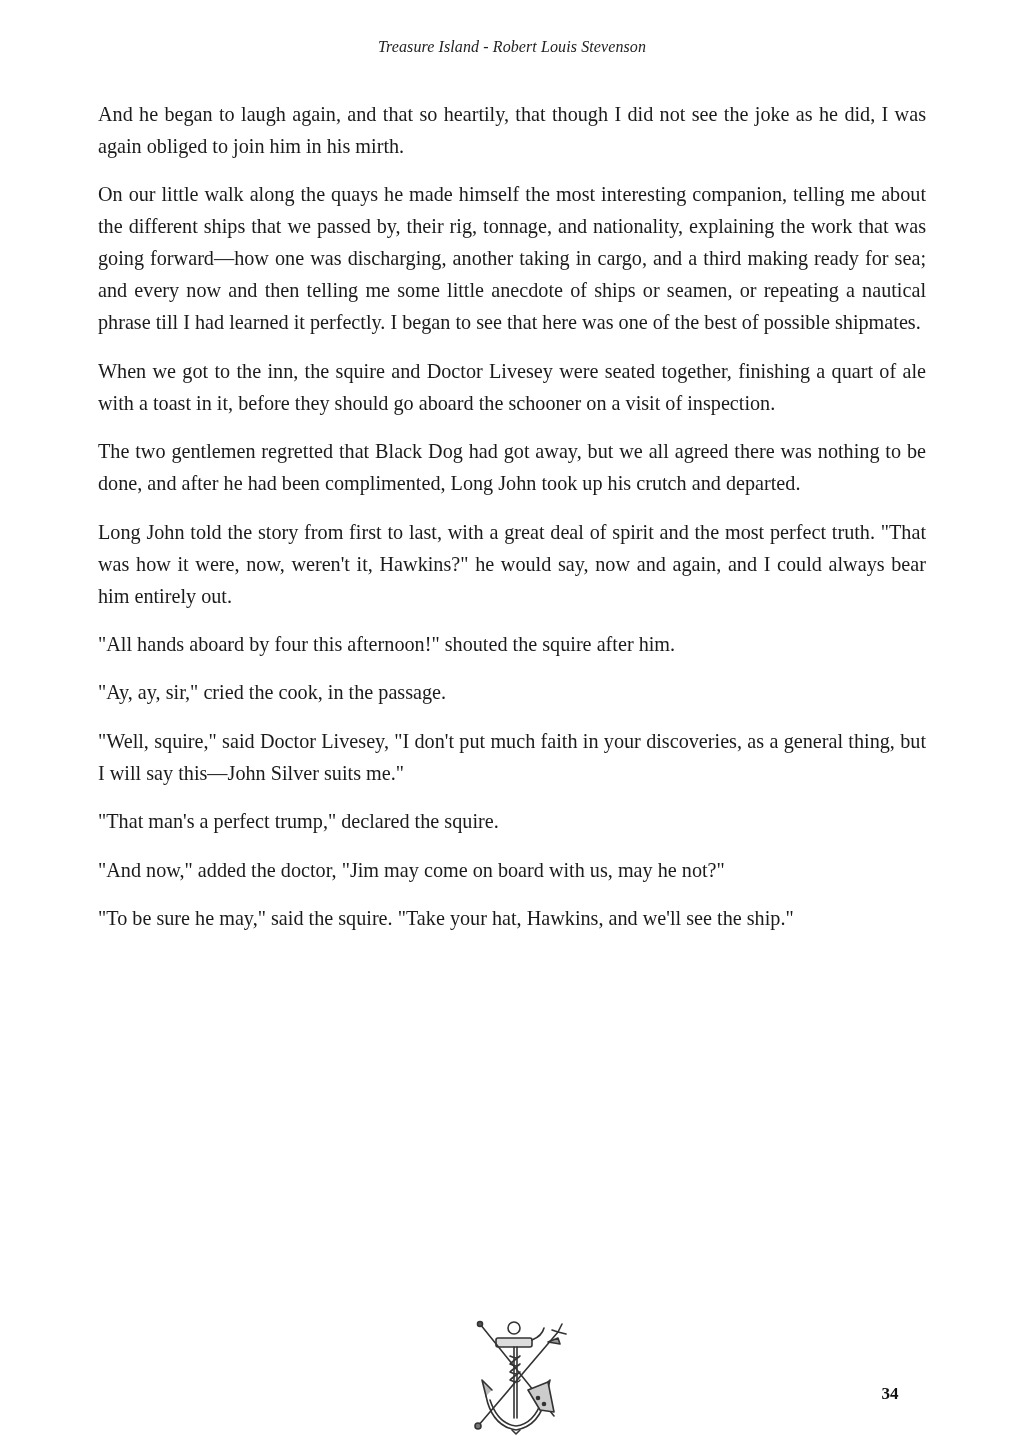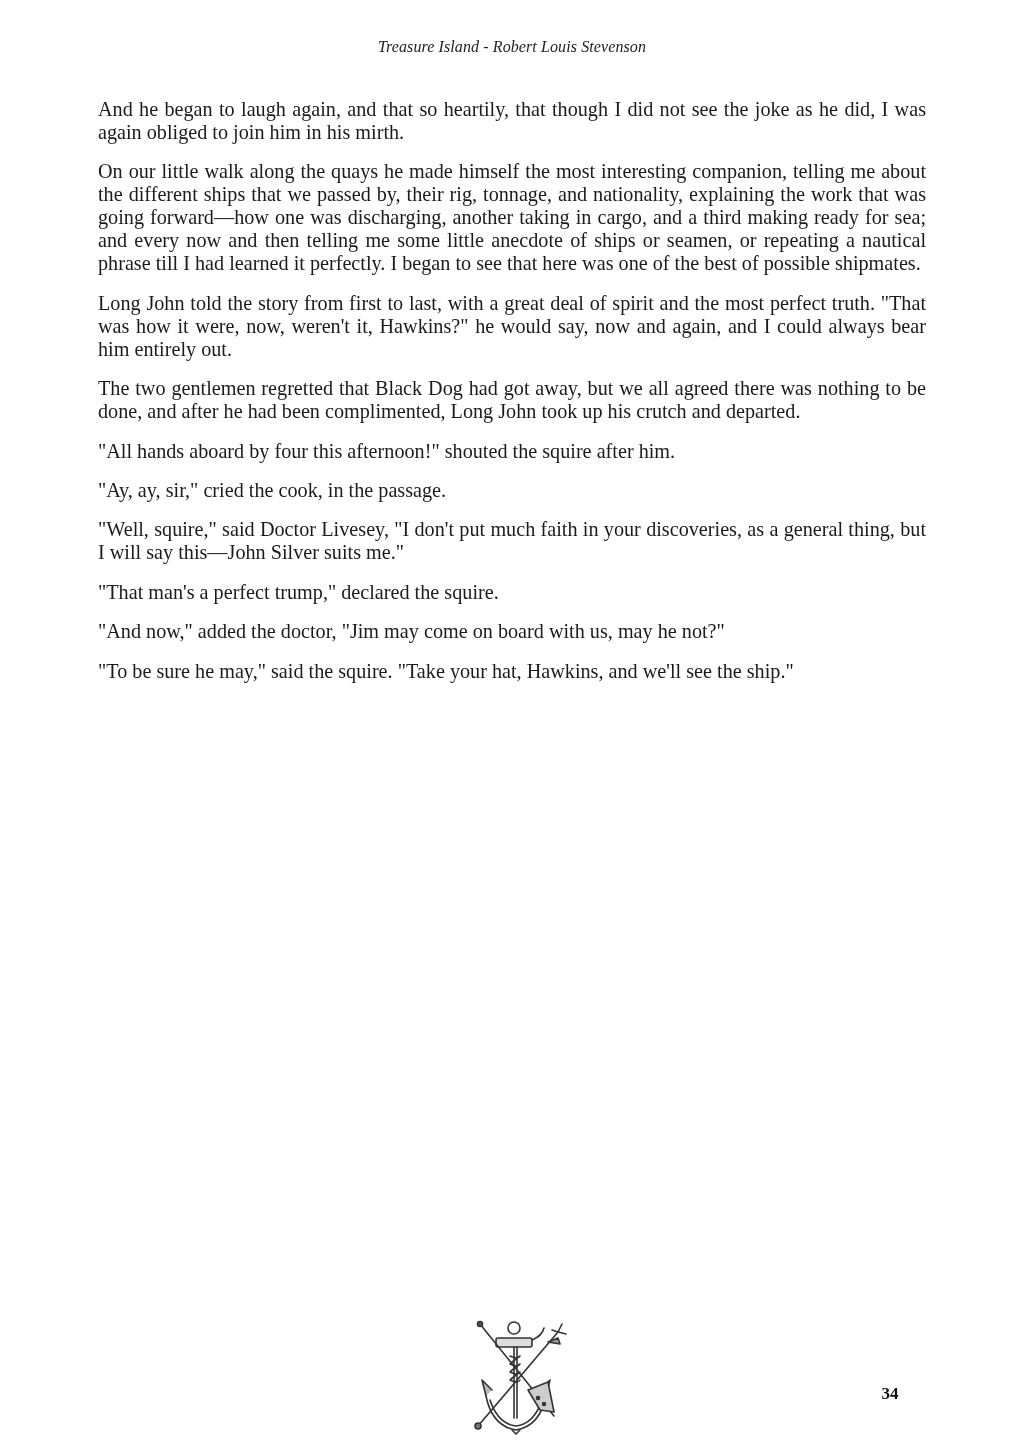--- a/index.html
+++ b/index.html
@@ -6,21 +6,21 @@
     body { width: 1024px; height: 1448px; position: relative; overflow: hidden; }
     .page { position: absolute; left: 0; top: 0; width: 1024px; height: 1448px; background: #ffffff; }
     .running-header {
       position: absolute; top: 38px; left: 0; width: 1024px; text-align: center;
       font-family: "Liberation Serif", "DejaVu Serif", serif; font-style: italic;
       font-size: 16px; color: #222; letter-spacing: 0.1px;
     }
     .body-text {
       position: absolute; left: 98px; top: 98px; width: 828px;
       font-family: "Liberation Serif", "DejaVu Serif", serif;
-      font-size: 20.2px; line-height: 23px; color: #1b1b1b;
+      font-size: 20.2px; line-height: 32px; color: #1b1b1b;
     }
     .body-text p { margin: 0 0 16.4px 0; text-align: justify; }
     .footer-ornament {
       position: absolute; left: 470px; top: 1318px; width: 100px; height: 118px;
     }
     .page-number {
       position: absolute; left: 870px; top: 1384px; width: 40px; text-align: center;
       font-family: Liberation Serif, serif; font-weight: bold;
       font-size: 17px; color: #111;
     }
@@ -28,22 +28,23 @@
 </head>
 <body>
 
 <div class="page">
 
   <div class="running-header">Treasure Island - Robert Louis Stevenson</div>
 
   <div class="body-text">
     <p>And he began to laugh again, and that so heartily, that though I did not see the joke as he did, I was again obliged to join him in his mirth.</p>
     <p>On our little walk along the quays he made himself the most interesting companion, telling me about the different ships that we passed by, their rig, tonnage, and nationality, explaining the work that was going forward—how one was discharging, another taking in cargo, and a third making ready for sea; and every now and then telling me some little anecdote of ships or seamen, or repeating a nautical phrase till I had learned it perfectly. I began to see that here was one of the best of possible shipmates.</p>
+    <p>When we got to the inn, the squire and Doctor Livesey were seated together, finishing a quart of ale with a toast in it, before they should go aboard the schooner on a visit of inspection.</p>
+    <p>The two gentlemen regretted that Black Dog had got away, but we all agreed there was nothing to be done, and after he had been complimented, Long John took up his crutch and departed.</p>
     <p>Long John told the story from first to last, with a great deal of spirit and the most perfect truth. "That was how it were, now, weren't it, Hawkins?" he would say, now and again, and I could always bear him entirely out.</p>
-    <p>The two gentlemen regretted that Black Dog had got away, but we all agreed there was nothing to be done, and after he had been complimented, Long John took up his crutch and departed.</p>
     <p>"All hands aboard by four this afternoon!" shouted the squire after him.</p>
     <p>"Ay, ay, sir," cried the cook, in the passage.</p>
     <p>"Well, squire," said Doctor Livesey, "I don't put much faith in your discoveries, as a general thing, but I will say this—John Silver suits me."</p>
     <p>"That man's a perfect trump," declared the squire.</p>
     <p>"And now," added the doctor, "Jim may come on board with us, may he not?"</p>
     <p>"To be sure he may," said the squire. "Take your hat, Hawkins, and we'll see the ship."</p>
   </div>
 
   <div class="footer-ornament">
     <svg width="100" height="118" viewBox="0 0 100 118" xmlns="http://www.w3.org/2000/svg">

